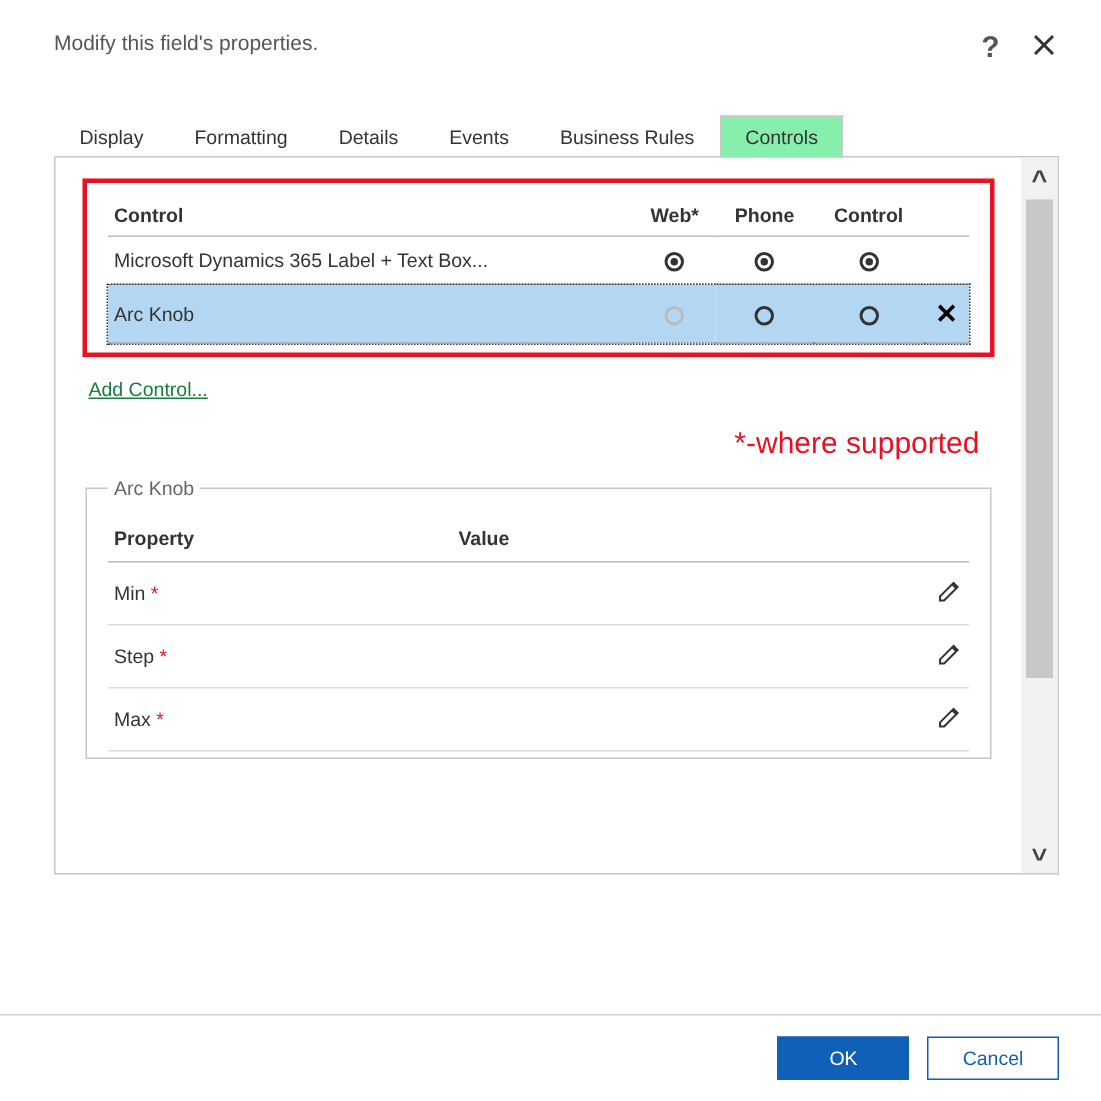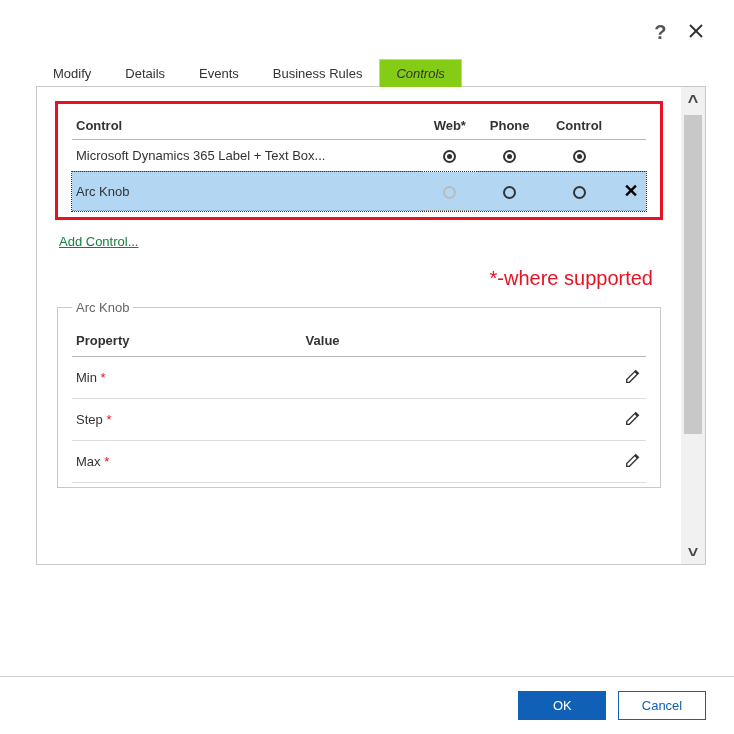--- a/index.html
+++ b/index.html
@@ -58,22 +58,21 @@
     font-size: 13px;
     color: #333;
     border: 1px solid transparent;
     border-bottom: none;
     position: relative;
     top: 1px;
     cursor: pointer;
   }
   .tab.active {
     border-color: #c8c8c8;
-    background: #84cc16;
-    font-style: italic;
+    background: #86efac;
   }
 
   
   .content-wrap {
     margin: 0 28px 0 36px;
     border: 1px solid #c8c8c8;
     border-top: none;
     height: 478px;
     position: relative;
     display: flex;
@@ -233,33 +232,35 @@
   .btn-secondary {
     background: #fff;
     color: #1160b7;
     border: 1px solid #1160b7;
   }
 </style>
 </head>
 <body>
 
 <div class="header">
+  <div class="header-sub">Modify this field's properties.</div>
   <div class="header-actions">
     <span class="help-icon">?</span>
     <span class="close-btn">
       <svg viewBox="0 0 16 16">
           <line x1="2" y1="2" x2="14" y2="14" stroke="#333" stroke-width="2"></line>
           <line x1="14" y1="2" x2="2" y2="14" stroke="#333" stroke-width="2"></line>
         </svg>
     </span>
   </div>
 </div>
 
 <div class="tabbar">
-  <div class="tab">Modify</div>
+  <div class="tab">Display</div>
+  <div class="tab">Formatting</div>
   <div class="tab">Details</div>
   <div class="tab">Events</div>
   <div class="tab">Business Rules</div>
   <div class="tab active">Controls</div>
 </div>
 
 <div class="content-wrap">
   <div class="content-inner">
 
     <div class="controls-box">

